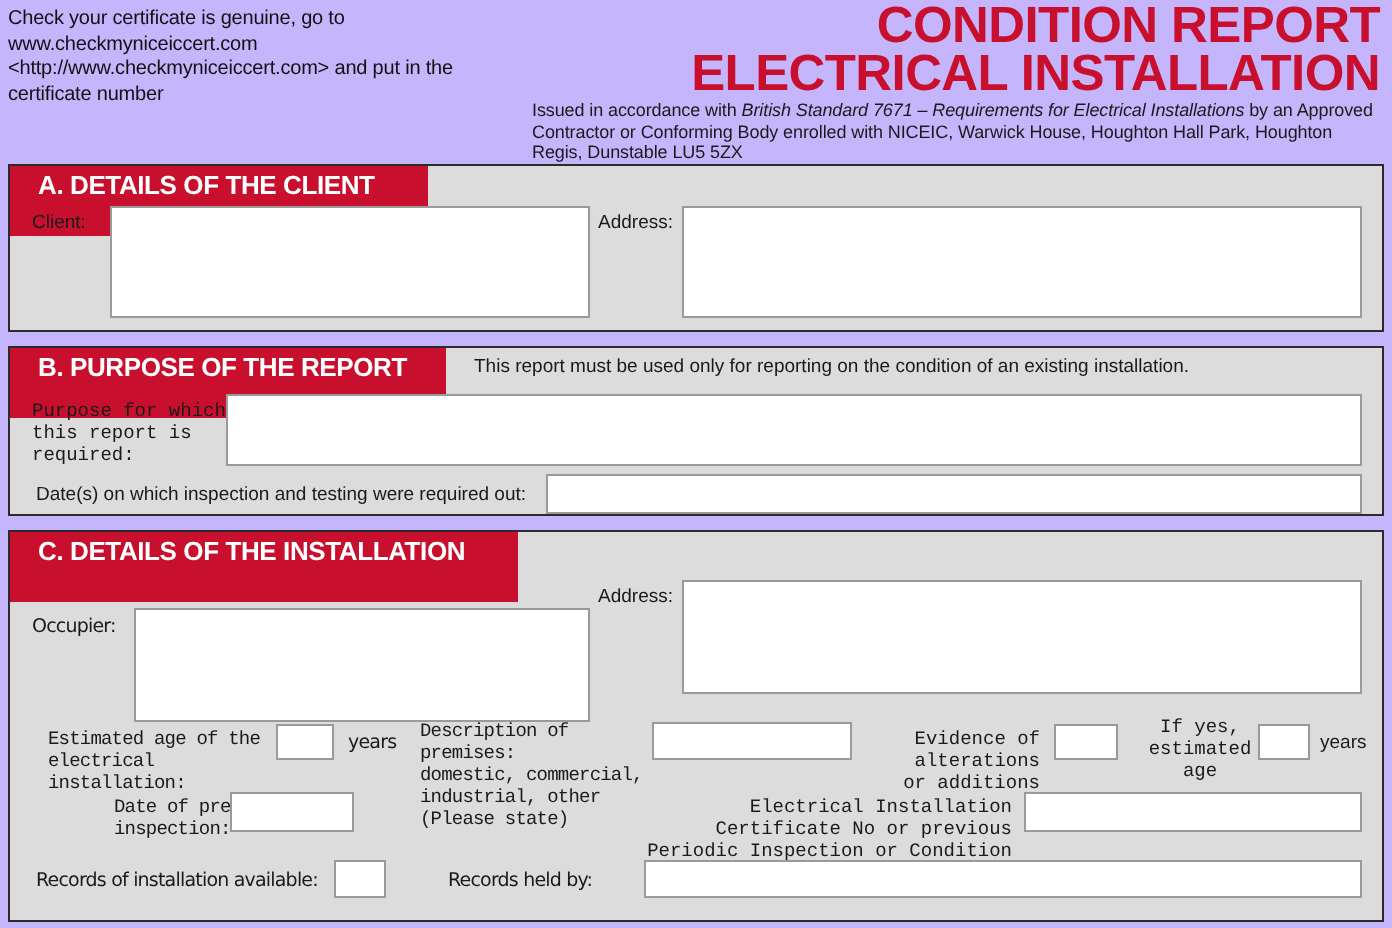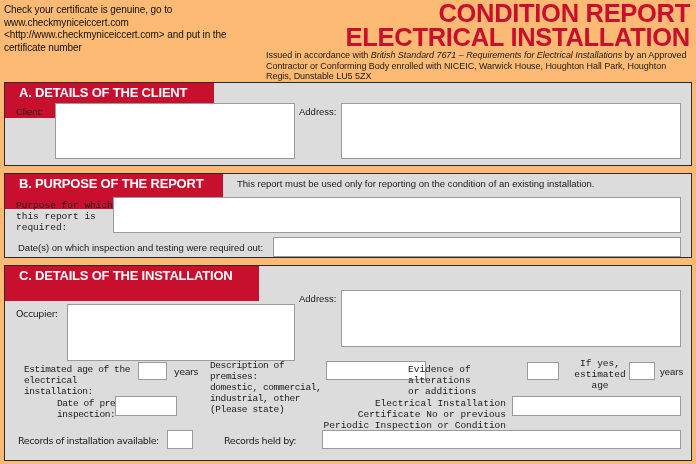--- a/index.html
+++ b/index.html
@@ -12,21 +12,21 @@
     height: 464px;
     font-family: "Liberation Sans", sans-serif;
     color: #1a1a1a;
     overflow: hidden;
     position: relative;
   }
   .page {
     position: relative;
     width: 696px;
     height: 464px;
-    background: #fdba74;
+    background: #c4b5fd;
   }
 
   
   .masthead {
     position: absolute;
     left: 0; top: 0;
     width: 696px;
     height: 82px;
   }
   .cert-note {
@@ -145,21 +145,21 @@
   #C-address-box { left: 341px; top: 290px; width: 340px; height: 57px; }
 
   
   #C-estage-lbl  { left: 24px; top: 364px; width: 110px; }
   #C-estage-box  { left: 138px; top: 362px; width: 29px; height: 18px; }
   #C-years1-lbl  { left: 174px; top: 366px; }
 
   #C-descr-lbl   { left: 210px; top: 360px; width: 116px; }
   #C-descr-box   { left: 326px; top: 361px; width: 100px; height: 19px; }
 
-  #C-evidence-lbl{ left: 408px; top: 364px; width: 90px; }
+  #C-evidence-lbl{ left: 430px; top: 364px; width: 90px; text-align: right; }
   #C-evidence-box{ left: 527px; top: 362px; width: 32px; height: 18px; }
 
   #C-ifyes-lbl   { left: 572px; top: 358px; width: 56px; text-align: center; }
   #C-ifyes-box   { left: 629px; top: 362px; width: 26px; height: 18px; }
   #C-years2-lbl  { left: 660px; top: 366px; }
 
   #C-prev-lbl    { left: 14px; top: 398px; width: 104px; margin-left: 43px; }
   #C-prev-box    { left: 115px; top: 396px; width: 62px; height: 20px; }
 
   #C-cert-lbl    { left: 318px; top: 398px; width: 188px; text-align: right; }

